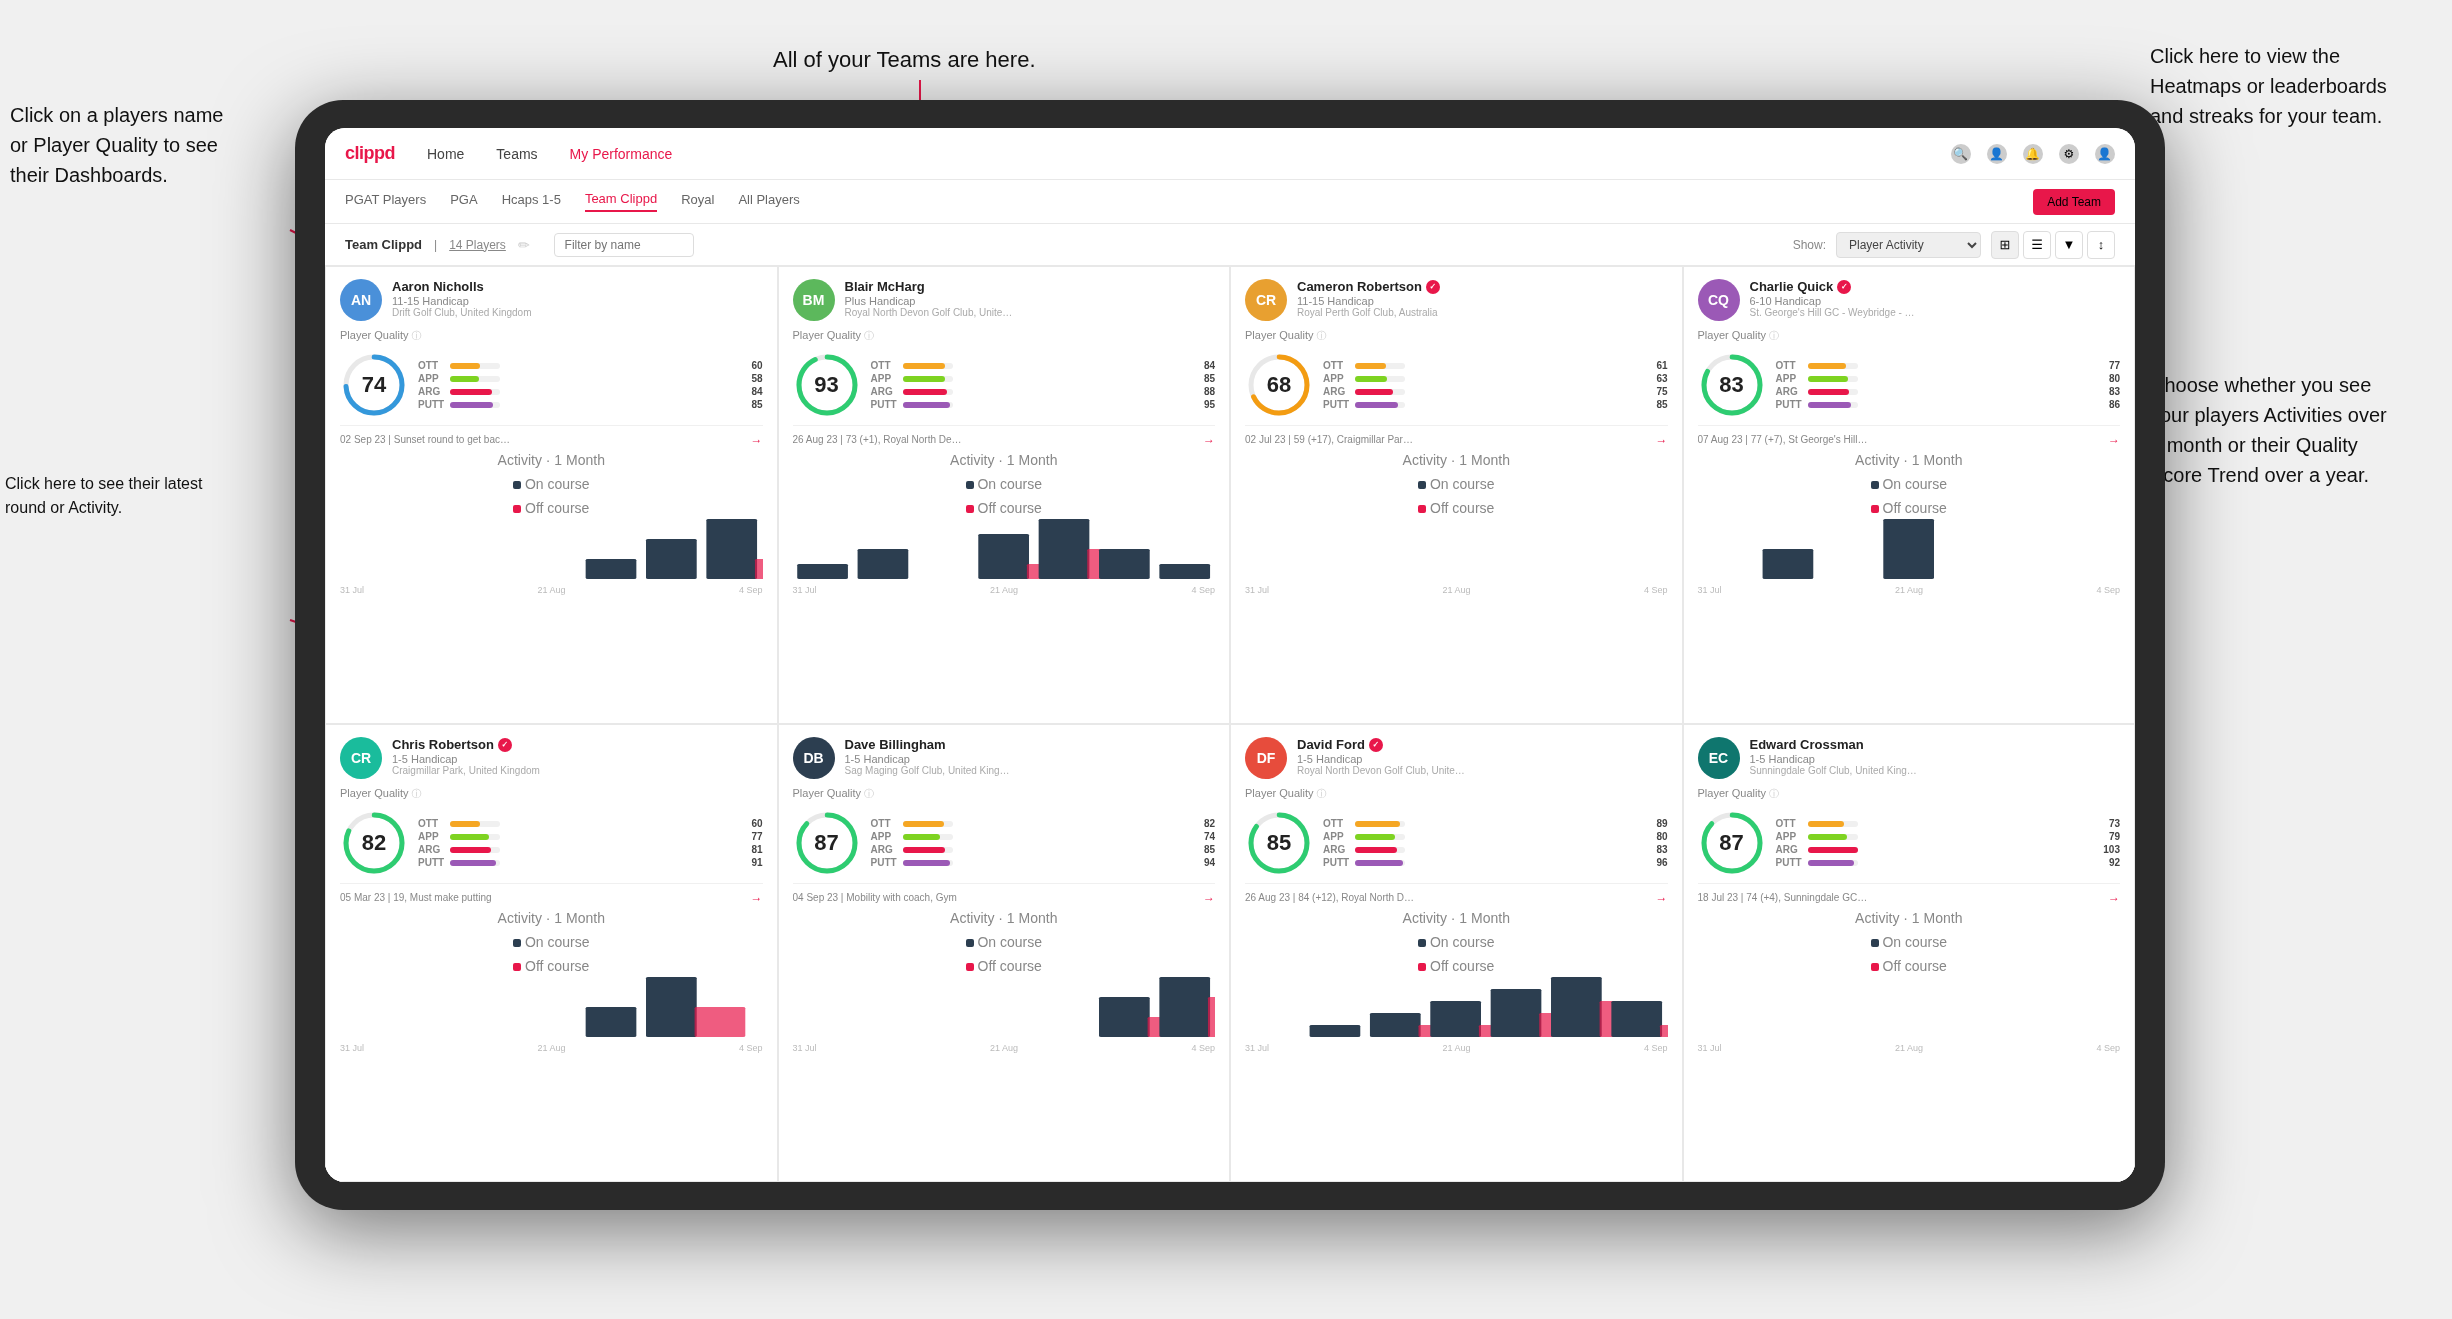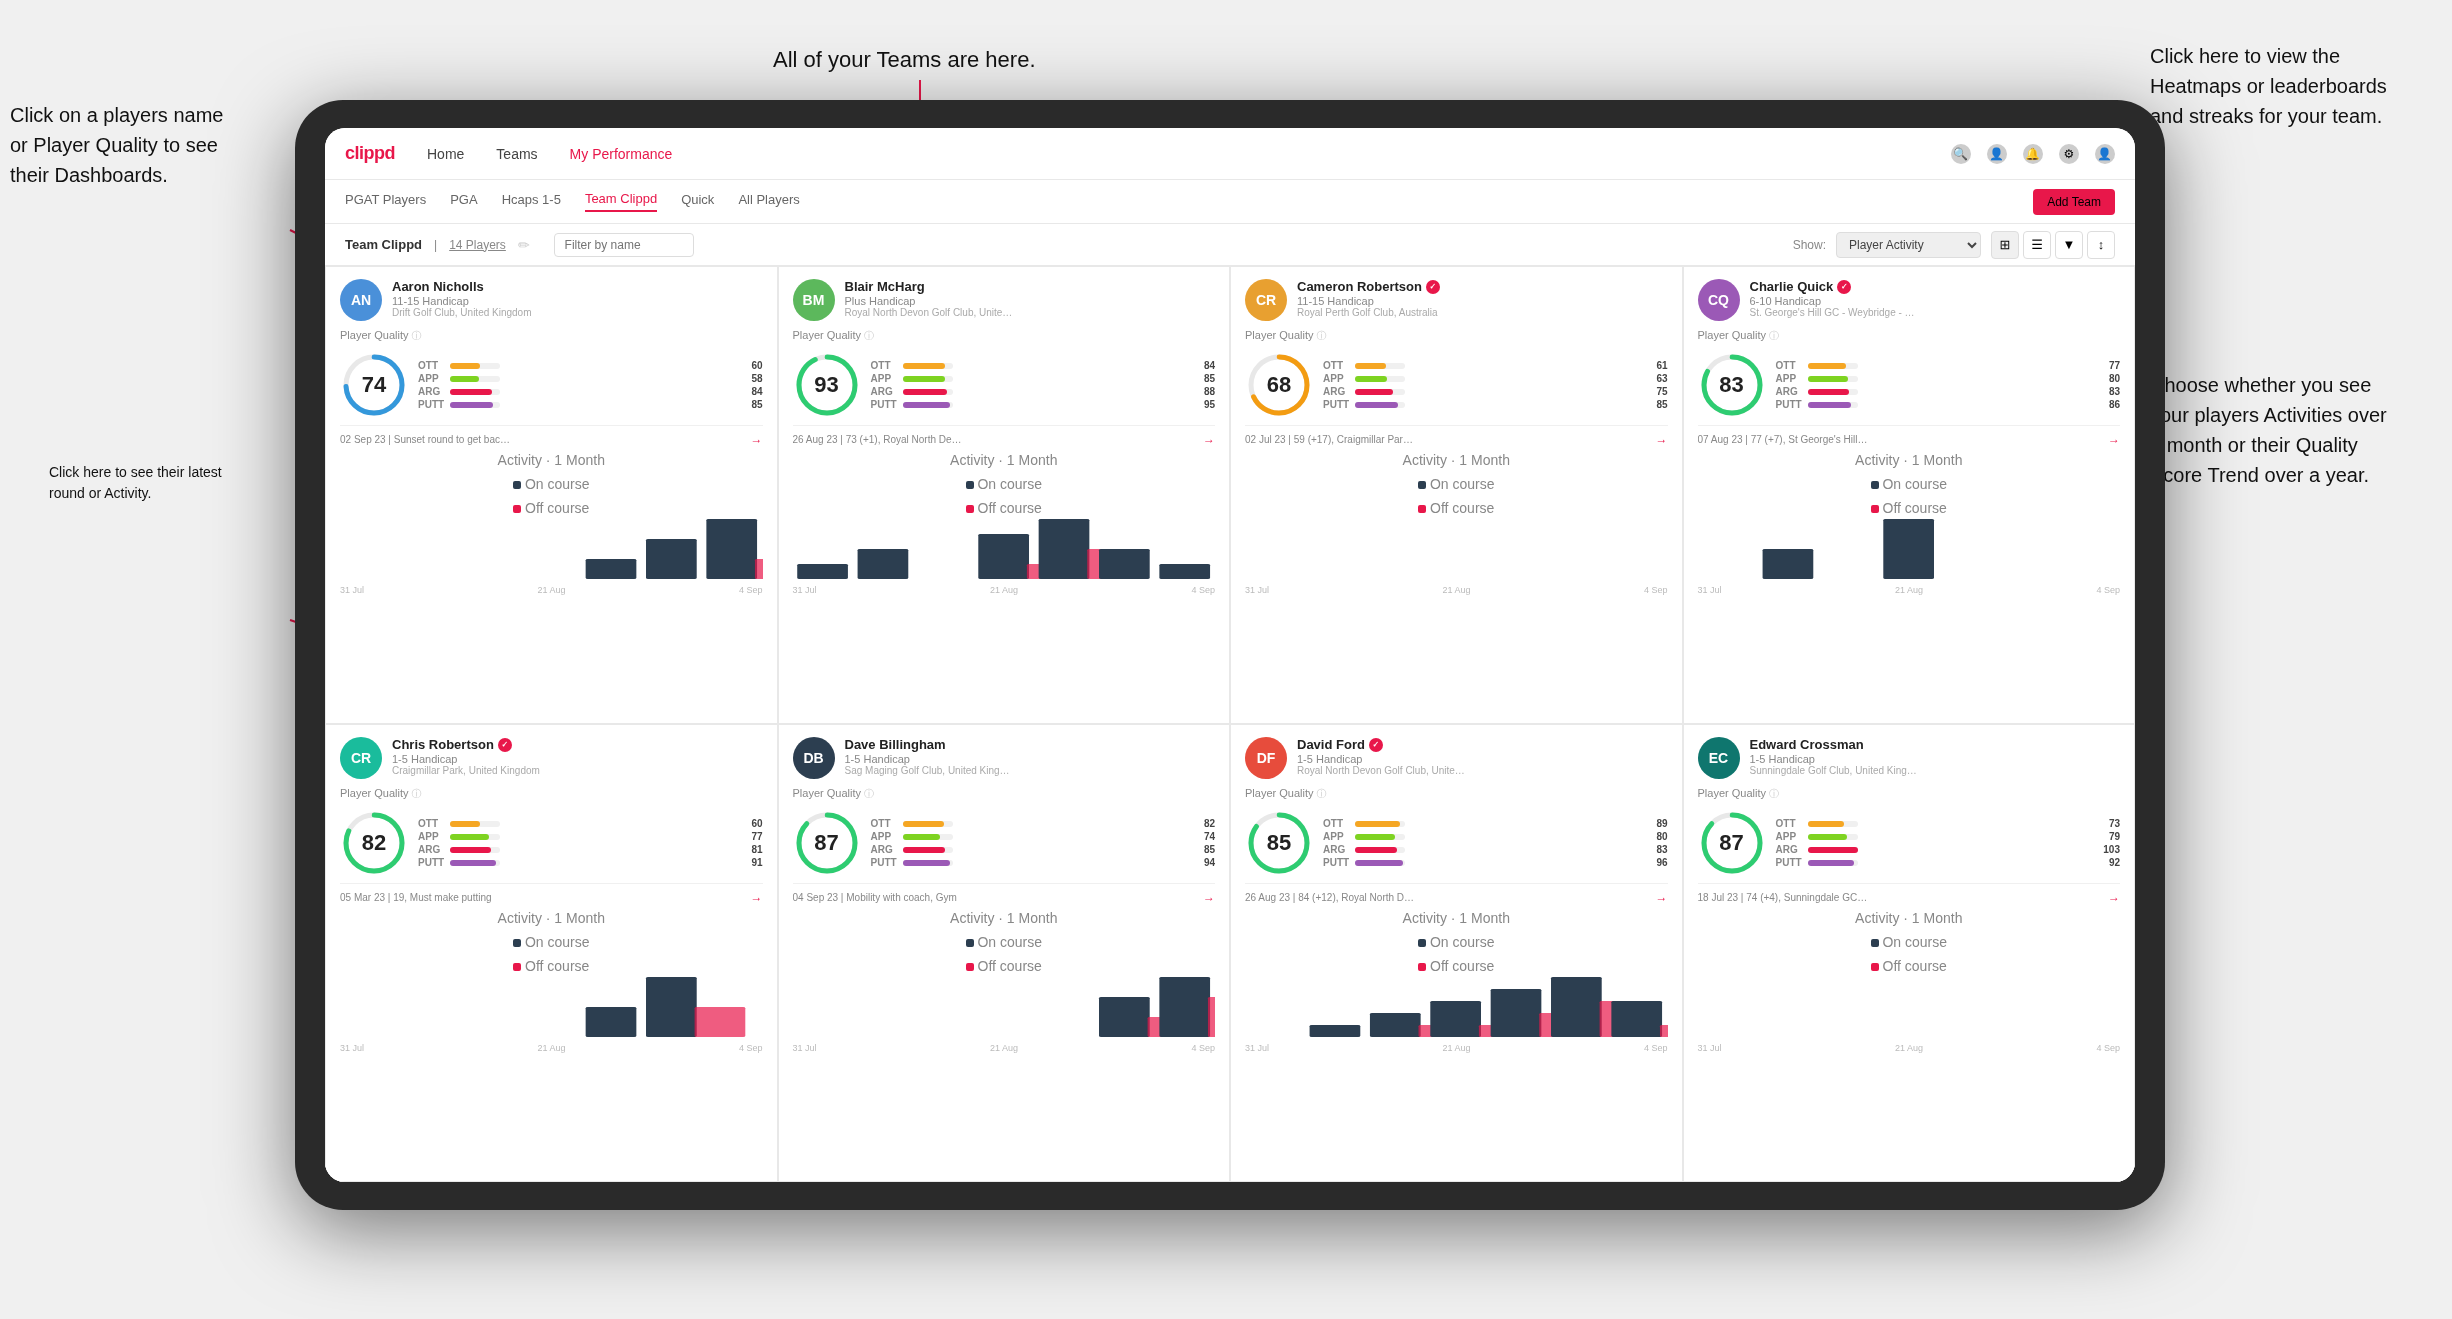--- a/index.html
+++ b/index.html
@@ -418,21 +418,21 @@
 </div>
 <svg class="arrow-line" style="top:0;left:0;width:2452px;height:1319px;">
   <defs>
       <marker id="arr3" markerWidth="8" markerHeight="8" refX="6" refY="3" orient="auto">
         <path d="M0,0 L0,6 L8,3 z" fill="#e8174a"></path>
       </marker>
     </defs>
   <line x1="290" y1="230" x2="430" y2="300" stroke="#e8174a" stroke-width="2" marker-end="url(#arr3)"></line>
 </svg>
 
-<div class="annotation-block" style="top:462px; left:5px; font-size:14px; line-height:1.5; max-width:300px;margin-left:44px;">
+<div class="annotation-block" style="top:472px; left:5px; font-size:16px; line-height:1.5; max-width:300px;">
   <span>Click here to see their latest<br>round or Activity.</span>
 </div>
 <svg class="arrow-line" style="top:0;left:0;width:2452px;height:1319px;">
   <defs>
       <marker id="arr4" markerWidth="8" markerHeight="8" refX="6" refY="3" orient="auto">
         <path d="M0,0 L0,6 L8,3 z" fill="#e8174a"></path>
       </marker>
     </defs>
   <line x1="290" y1="620" x2="425" y2="665" stroke="#e8174a" stroke-width="2" marker-end="url(#arr4)"></line>
 </svg>
@@ -464,21 +464,21 @@
         <div class="nav-icon">⚙</div>
         <div class="nav-icon">👤</div>
       </div>
     </div>
 
     <div class="subtabs">
       <span class="subtab">PGAT Players</span>
       <span class="subtab">PGA</span>
       <span class="subtab">Hcaps 1-5</span>
       <span class="subtab active">Team Clippd</span>
-      <span class="subtab">Quick</span>
+      <span class="subtab">Royal</span>
       <span class="subtab">All Players</span>
       <div class="subtabs-right">
         <button class="add-team-btn">Add Team</button>
       </div>
     </div>
 
     <div class="team-header">
       <span class="team-title">Team Clippd</span>
       <span style="font-size:12px;color:#888;">|</span>
       <span class="team-count">14 Players</span>

